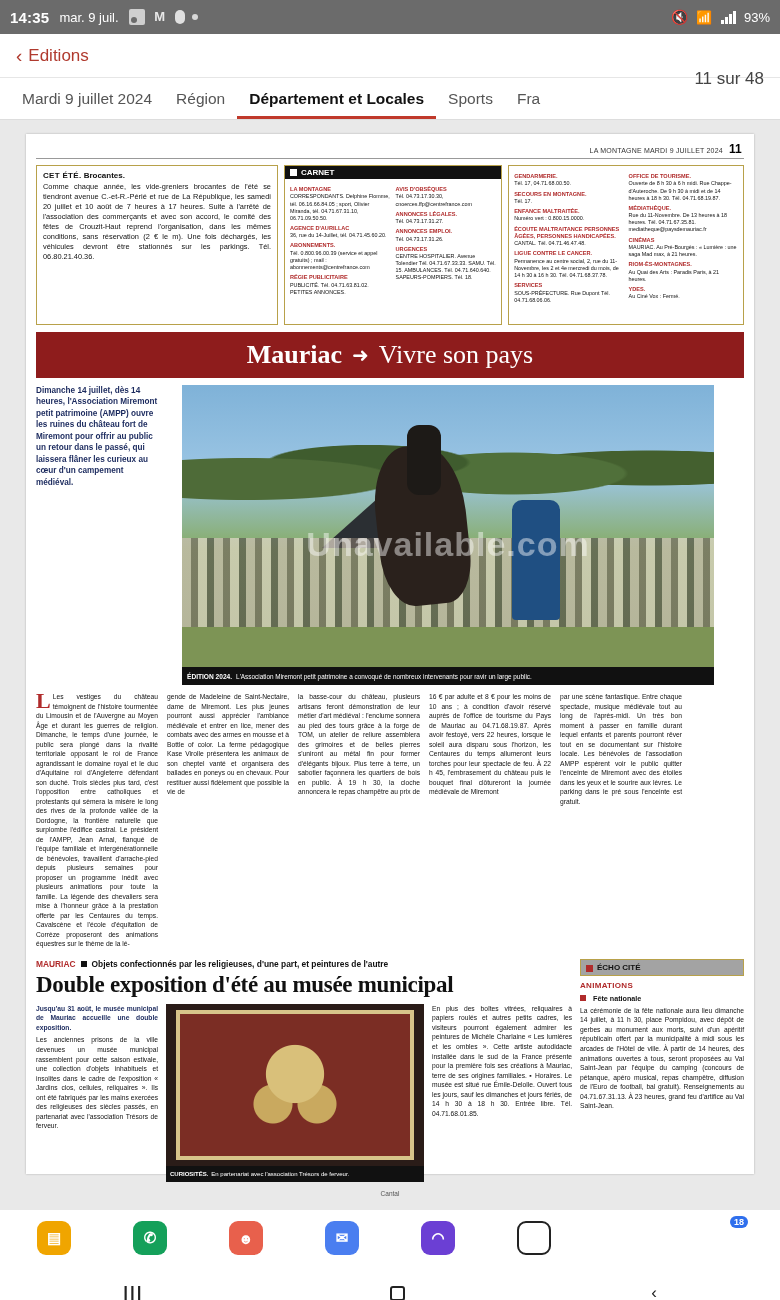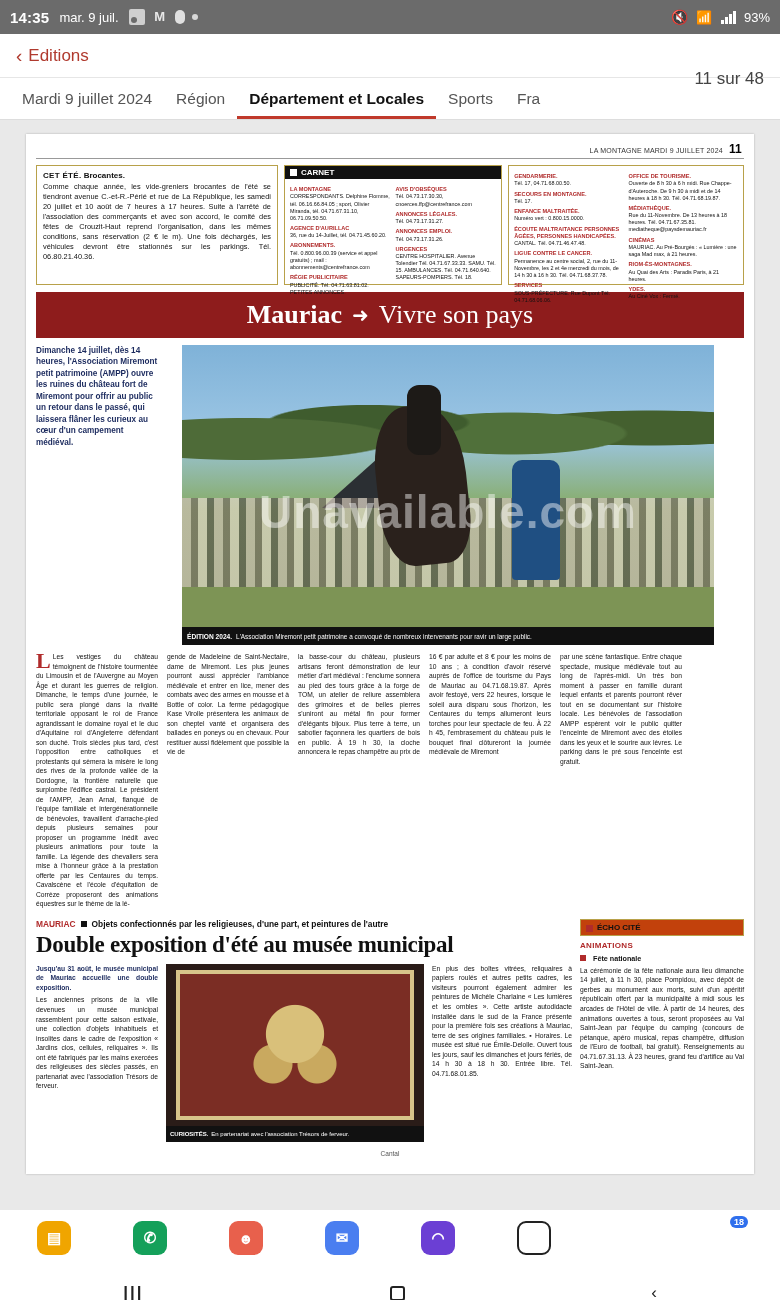--- a/index.html
+++ b/index.html
@@ -69,21 +69,21 @@
     box-shadow: 0 0 2px rgba(0,0,0,.25);
   }
   .masthead {
     display:flex; justify-content:flex-end; align-items:baseline; gap:6px;
     font-size: 7px; color:#333; letter-spacing:.2px; padding-right:2px;
   }
   .masthead .pg { font-size: 12px; font-weight:bold; color:#000;}
   .rule-top { border-top: 1px solid #999; margin-top:2px; }
 
   
-  .toprow { display:flex; gap:6px; margin-top:6px; height: 120px; }
+  .toprow { display:flex; gap:6px; margin-top:6px; height: 160px; }
   .box { border:1px solid #b8a14a; padding:5px 6px; }
   .box.cet { width: 246px; }
   .box.carnet { width: 222px; border-color:#b8a14a; padding:0; }
   .box.utiles { width: 240px; border:1px solid #b8a14a; padding:0;}
   .cet-title { font-size:8px; font-weight:bold; }
   .cet-title .b { letter-spacing:.3px; }
   .cet-body { font-size: 7.4px; line-height: 1.35; text-align:justify; margin-top:2px; }
   .carnet-head { background:#111; color:#fff; font-size:8px; font-weight:bold;
                  padding:2px 5px; display:flex; align-items:center; gap:4px;}
   .carnet-head .sq { width:7px;height:7px;background:#fff; display:inline-block;}
@@ -150,21 +150,21 @@
   .photo .rider {
     position:absolute; left:225px; top:40px; width:34px; height:70px;
     background:#1d1a17; border-radius:12px;
   }
   .photo .knight {
     position:absolute; left:330px; top:115px; width:48px; height:120px;
     background:#1f4f82; border-radius:10px 10px 4px 4px;
   }
   .photo .watermark {
     position:absolute; left:0; right:0; top:140px; text-align:center;
-    color:rgba(255,255,255,.45); font-size:46px; font-weight:bold;
+    color:rgba(255,255,255,.45); font-size:34px; font-weight:bold;
     letter-spacing:1px; font-family:"Liberation Sans",sans-serif;
   }
   .photo .caption {
     position:absolute; left:0; right:0; bottom:0; height:18px; background:#111;
     color:#fff; font-size:6.4px; display:flex; align-items:center; gap:4px;
     padding: 0 5px;
   }
   .photo .caption b { font-size:6.6px; }
 
   .a1-cols { display:flex; gap:9px; margin-top:7px; }
@@ -203,21 +203,21 @@
   }
   .a2-photo .cap {
     position:absolute; left:0; right:0; bottom:0; height:16px; background:#111;
     color:#fff; font-size:6px; display:flex; align-items:center; padding:0 4px; gap:3px;
   }
   .a2-col { width:140px; font-size:6.7px; line-height:1.42; text-align:justify; }
 
   
   .echo { width: 172px; }
   .echo-head {
-    background:#c2410c; border:1px solid #b8a14a; font-size:8px; font-weight:bold;
+    background:#a3a3a3; border:1px solid #b8a14a; font-size:8px; font-weight:bold;
     padding:3px 5px; display:flex; align-items:flex-end; gap:4px;
   }
   .echo-head .sq { width:7px; height:7px; background:#b02b2b; }
   .echo-sub { font-size:8px; font-weight:bold; color:#b02b2b; margin-top:5px; letter-spacing:.3px;}
   .echo-item { font-size:7.2px; font-weight:bold; margin-top:4px; display:flex; gap:7px; align-items:center;}
   .echo-item .sq { width:6px;height:6px;background:#b02b2b; display:inline-block;}
   .echo-text { font-size:6.7px; line-height:1.42; text-align:justify; margin-top:3px;}
 
   .footer-cantal { text-align:center; font-size:6.5px; color:#555; margin-top:8px;}
   .dock {

